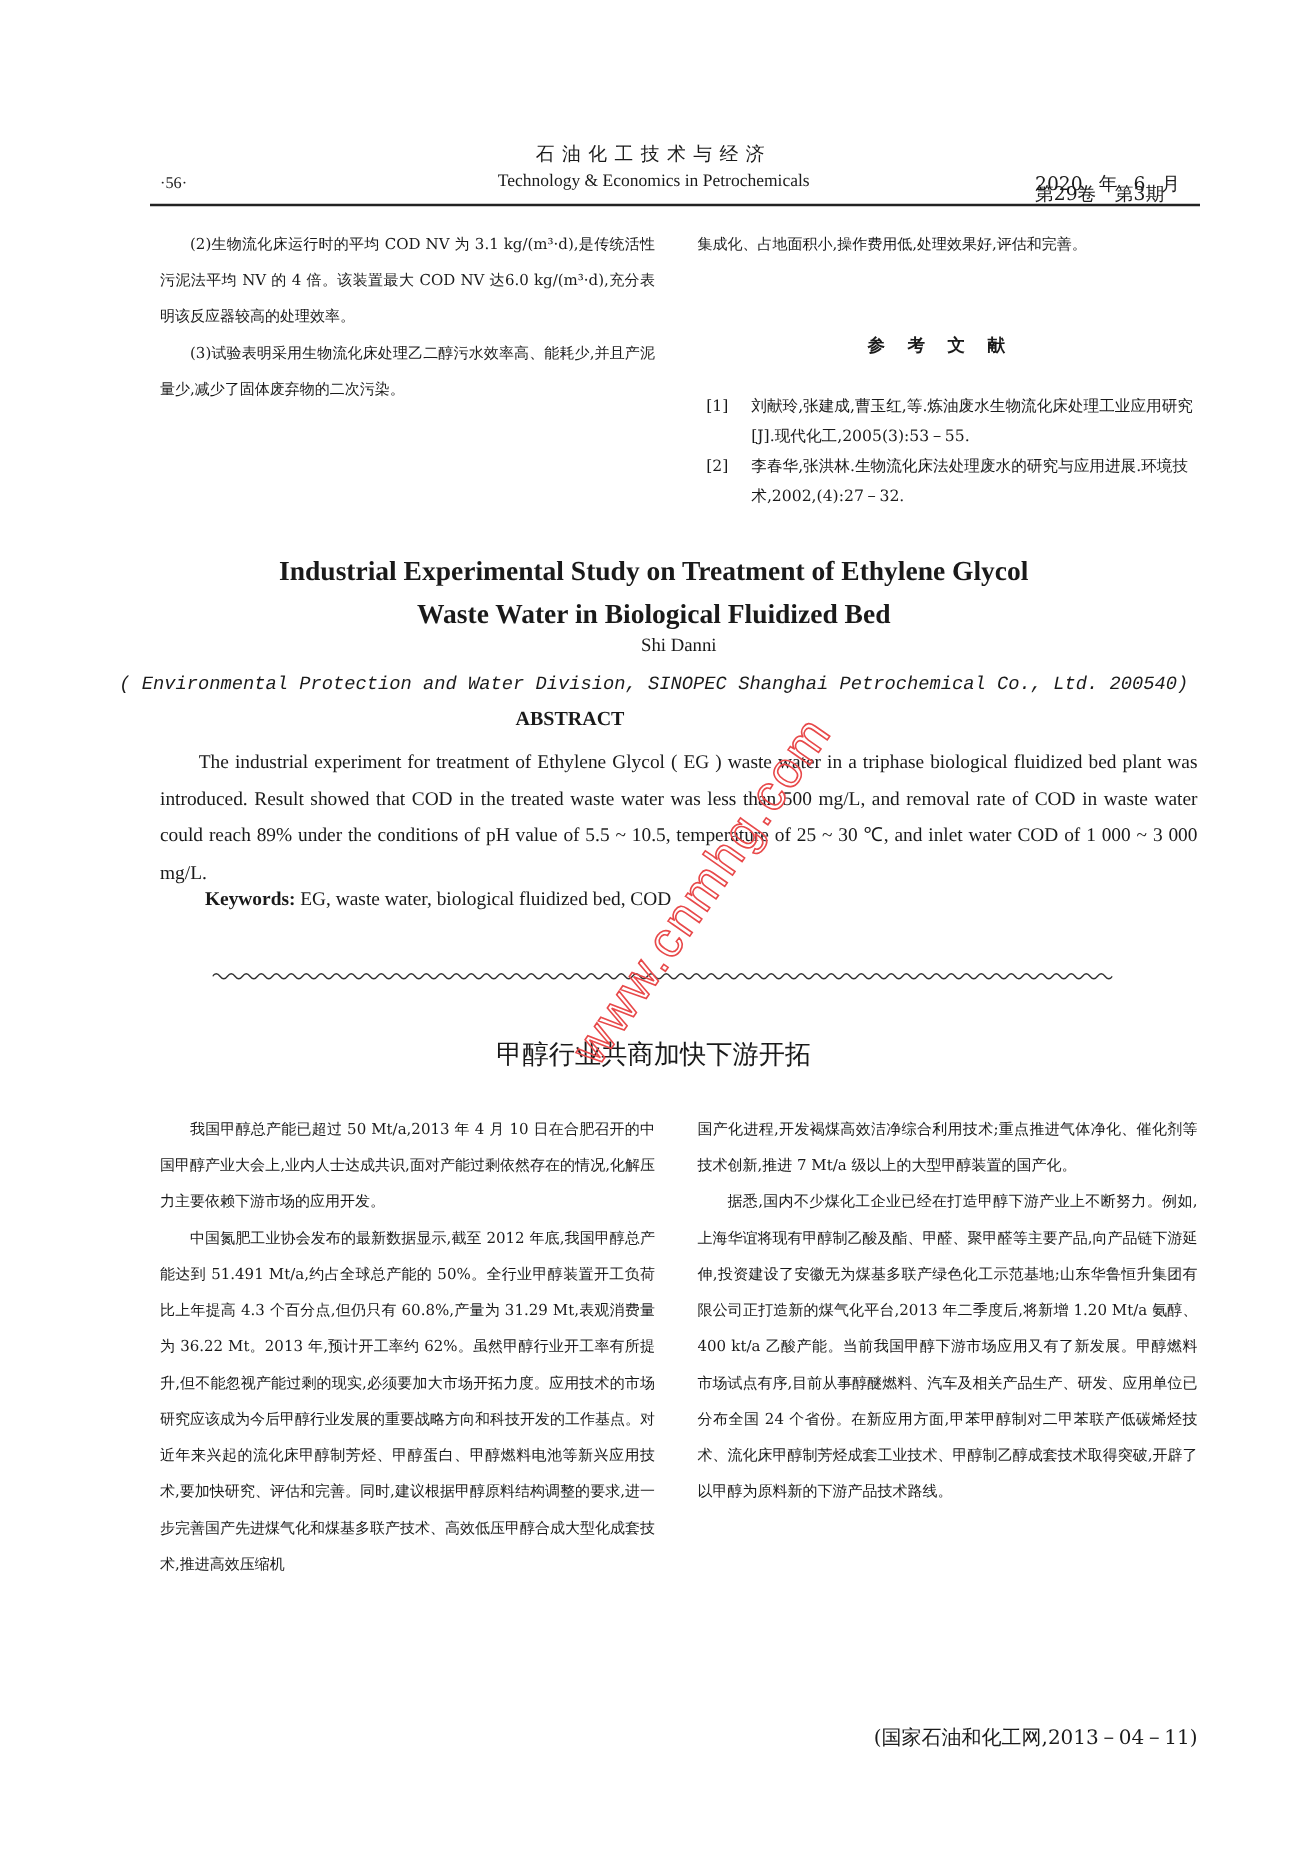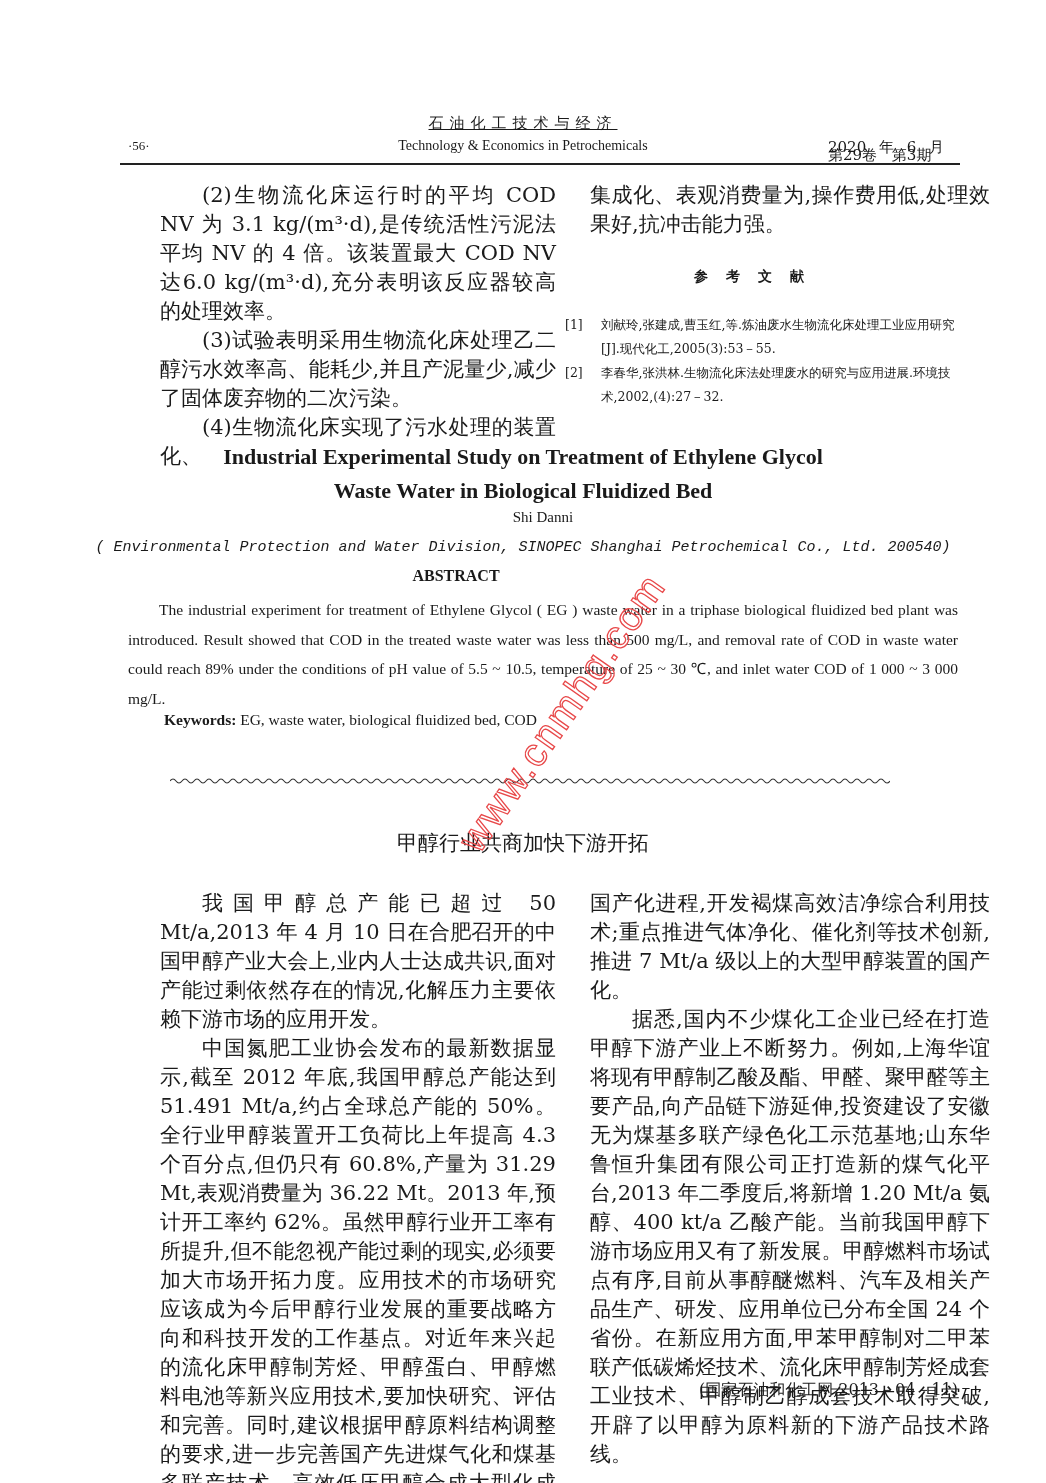--- a/index.html
+++ b/index.html
@@ -2,28 +2,28 @@
 <html><head>
 <meta charset="utf-8">
 <style>
   html, body { margin: 0; padding: 0; background: #ffffff; }
   body { width: 1046px; height: 1483px; position: relative; overflow: hidden; color: #1a1a1a; }
   .serif { font-family: "DejaVu Serif", "Liberation Serif", serif; }
   .lserif { font-family: "Liberation Serif", "DejaVu Serif", serif; }
 
   
   .hdr-page { position: absolute; left: 128px; top: 138px; font-size: 13px; }
-  .hdr-cn { position: absolute; left: 0; width: 100%; top: 114px; text-align: center; font-size: 15px; letter-spacing: 6px; text-decoration: underline; }
+  .hdr-cn { position: absolute; left: 0; width: 100%; top: 114px; text-align: center; font-size: 15px; letter-spacing: 6px; }
   .hdr-en { position: absolute; left: 0; width: 100%; top: 138px; text-align: center; font-size: 14px; }
   .hdr-vol { position: absolute; left: 828px; top: 114px; font-size: 15px; word-spacing: 10px; margin-top: 32px; }
   .hdr-date { position: absolute; left: 828px; top: 138px; font-size: 15px; word-spacing: 8px; }
   .hdr-rule { position: absolute; left: 120px; top: 163px; width: 840px; height: 2px; background: #222; }
 
   
-  .col { position: absolute; font-size: 21px; line-height: 29px; text-align: justify; margin-left: 32px; }
+  .col { position: absolute; font-size: 12px; line-height: 29px; text-align: justify; }
   .col p { margin: 0; }
   .indent { text-indent: 2em; }
   .col-tl { left: 128px; top: 181px; width: 396px; }
   .col-tr { left: 558px; top: 181px; width: 400px; }
   .refs-title { position: absolute; left: 558px; top: 268px; width: 400px; text-align: center; font-weight: bold; font-size: 14px; letter-spacing: 18px; }
   .refs { position: absolute; left: 565px; top: 313px; width: 395px; font-size: 12.5px; line-height: 24px; }
   .ref { display: flex; }
   .ref-num { width: 36px; flex: none; }
   .ref-text { flex: 1; }
 
@@ -53,24 +53,23 @@
 <div class="hdr-page lserif">·56·</div>
 <div class="hdr-cn serif">石油化工技术与经济</div>
 <div class="hdr-en lserif">Technology &amp; Economics in Petrochemicals</div>
 <div class="hdr-vol serif">第29卷 第3期</div>
 <div class="hdr-date serif">2020 年 6 月</div>
 <div class="hdr-rule"></div>
 
 <div class="col col-tl serif">
   <p class="indent">(2)生物流化床运行时的平均 COD NV 为 3.1 kg/(m³·d),是传统活性污泥法平均 NV 的 4 倍。该装置最大 COD NV 达6.0 kg/(m³·d),充分表明该反应器较高的处理效率。</p>
   <p class="indent">(3)试验表明采用生物流化床处理乙二醇污水效率高、能耗少,并且产泥量少,减少了固体废弃物的二次污染。</p>
-  <p class="indent">(4)生物流化床实现了污水处理的装置化、</p>
 </div>
 <div class="col col-tr serif">
-  <p>集成化、表观消费量为,操作费用低,处理效果好,抗冲击能力强。</p>
+  <p>集成化、占地面积小,操作费用低,处理效果好,评估和完善。</p>
 </div>
 
 <div class="refs-title serif">参考文献</div>
 <div class="refs serif">
   <div class="ref">
     <span class="ref-num">[1]</span>
     <span class="ref-text">刘献玲,张建成,曹玉红,等.炼油废水生物流化床处理工业应用研究[J].现代化工,2005(3):53－55.</span>
   </div>
   <div class="ref">
     <span class="ref-num">[2]</span>

